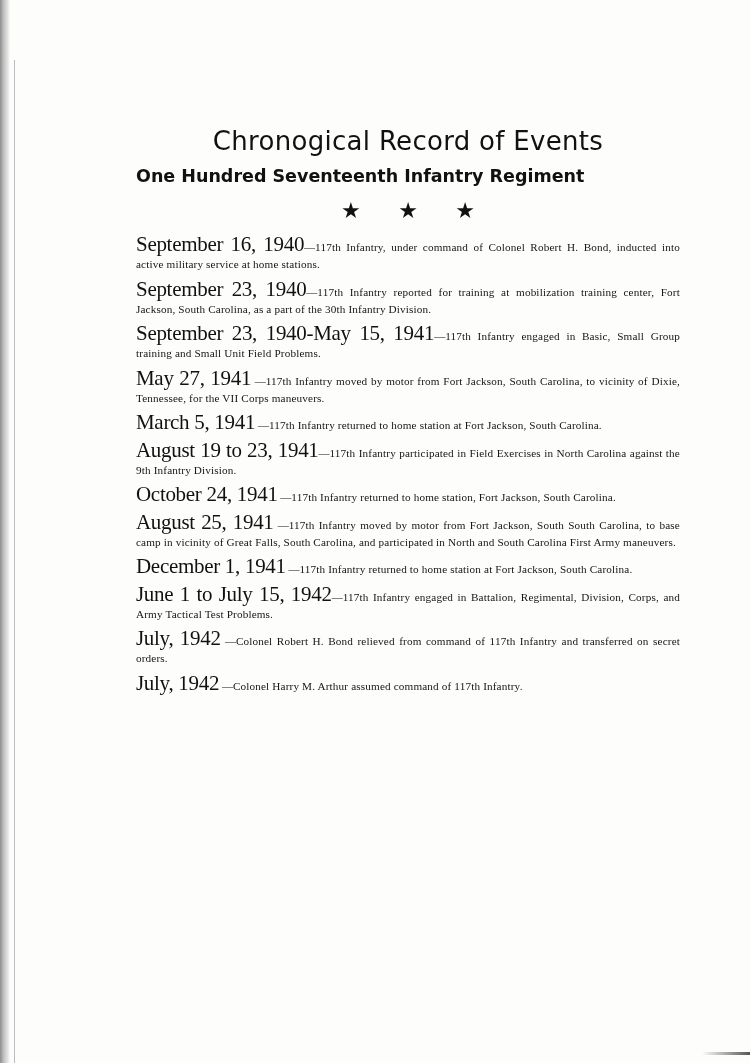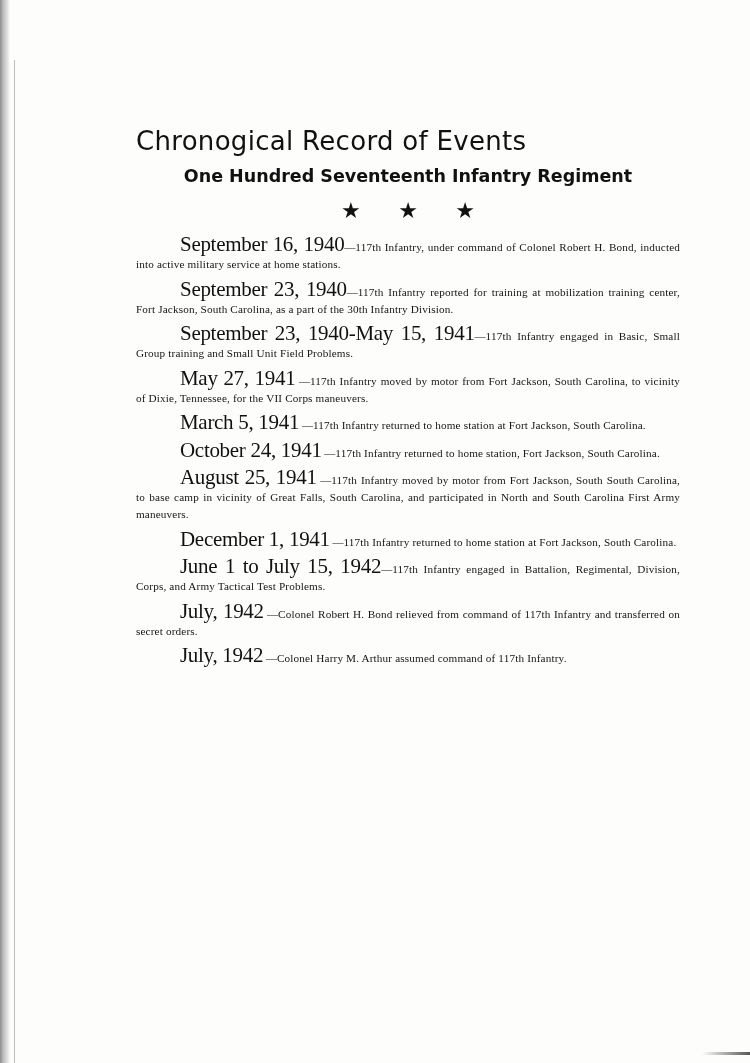--- a/index.html
+++ b/index.html
@@ -15,35 +15,35 @@
   .spine-line {
     position: absolute; left: 14px; top: 60px; bottom: 0; width: 1px;
     background: #bdbdbd;
   }
   .corner-mark {
     position: absolute; right: 0; bottom: 8px; width: 48px; height: 3px;
     background: linear-gradient(90deg, #fdfdfc, #555);
   }
   .page { position: absolute; left: 136px; top: 126px; width: 544px; }
   .title {
-    font-family: "DejaVu Sans", "Liberation Sans", sans-serif;
+    text-align: center; font-family: "DejaVu Sans", "Liberation Sans", sans-serif;
     font-size: 26px; font-weight: normal; margin: 0; letter-spacing: 0.3px;
     color: #111;
   }
   .subtitle {
-    text-align: center; font-family: "DejaVu Sans", "Liberation Sans", sans-serif;
+    text-align: left; font-family: "DejaVu Sans", "Liberation Sans", sans-serif;
     font-size: 17.5px; font-weight: bold; margin: 10px 0 0 0; color: #111;
   }
   .stars {
     text-align: center; font-size: 22px; letter-spacing: 16px; margin: 12px 0 12px 16px;
     color: #111;
   }
   .entry { margin: 0 0 8.5px 0; line-height: 16px; text-align: justify; }
   .date {
-    font-size: 21px; letter-spacing: -0.3px; color: #111; margin-left: 44px;
+    font-size: 21px; letter-spacing: -0.3px; color: #111;
   }
   .desc { font-size: 11.2px; letter-spacing: 0.15px; }
   .entry .dash { font-size: 11px; }
 </style>
 </head>
 <body>
 
 <div class="spine"></div>
 <div class="spine-line"></div>
 <div class="corner-mark"></div>
@@ -52,20 +52,21 @@
   <h1 class="title">Chronogical Record of Events</h1>
   <h2 class="subtitle">One Hundred Seventeenth Infantry Regiment</h2>
   <div class="stars">★ ★ ★</div>
 
   <div id="entries">
       <p class="entry"><span class="date">September 16, 1940</span><span class="dash">—</span><span class="desc">117th Infantry, under command of Colonel Robert H. Bond, inducted into active military service at home stations.</span></p>
       <p class="entry"><span class="date">September 23, 1940</span><span class="dash">—</span><span class="desc">117th Infantry reported for training at mobilization training center, Fort Jackson, South Carolina, as a part of the 30th Infantry Division.</span></p>
       <p class="entry"><span class="date">September 23, 1940-May 15, 1941</span><span class="dash">—</span><span class="desc">117th Infantry engaged in Basic, Small Group training and Small Unit Field Problems.</span></p>
       <p class="entry"><span class="date">May 27, 1941</span><span class="dash"> —</span><span class="desc">117th Infantry moved by motor from Fort Jackson, South Carolina, to vicinity of Dixie, Tennessee, for the VII Corps maneuvers.</span></p>
       <p class="entry"><span class="date">March 5, 1941</span><span class="dash"> —</span><span class="desc">117th Infantry returned to home station at Fort Jackson, South Carolina.</span></p>
+      <p class="entry"><span class="date">August 19 to 23, 1941</span><span class="dash">—</span><span class="desc">117th Infantry participated in Field Exercises in North Carolina against the 9th Infantry Division.</span></p>
       <p class="entry"><span class="date">October 24, 1941</span><span class="dash"> —</span><span class="desc">117th Infantry returned to home station, Fort Jackson, South Carolina.</span></p>
       <p class="entry"><span class="date">August 25, 1941</span><span class="dash"> —</span><span class="desc">117th Infantry moved by motor from Fort Jackson, South South Carolina, to base camp in vicinity of Great Falls, South Carolina, and participated in North and South Carolina First Army maneuvers.</span></p>
       <p class="entry"><span class="date">December 1, 1941</span><span class="dash"> —</span><span class="desc">117th Infantry returned to home station at Fort Jackson, South Carolina.</span></p>
       <p class="entry"><span class="date">June 1 to July 15, 1942</span><span class="dash">—</span><span class="desc">117th Infantry engaged in Battalion, Regimental, Division, Corps, and Army Tactical Test Problems.</span></p>
       <p class="entry"><span class="date">July, 1942</span><span class="dash">  —</span><span class="desc">Colonel Robert H. Bond relieved from command of 117th Infantry and transferred on secret orders.</span></p>
       <p class="entry"><span class="date">July, 1942</span><span class="dash">  —</span><span class="desc">Colonel Harry M. Arthur assumed command of 117th Infantry.</span></p>
     </div>
 </div>
 
 </body></html>

